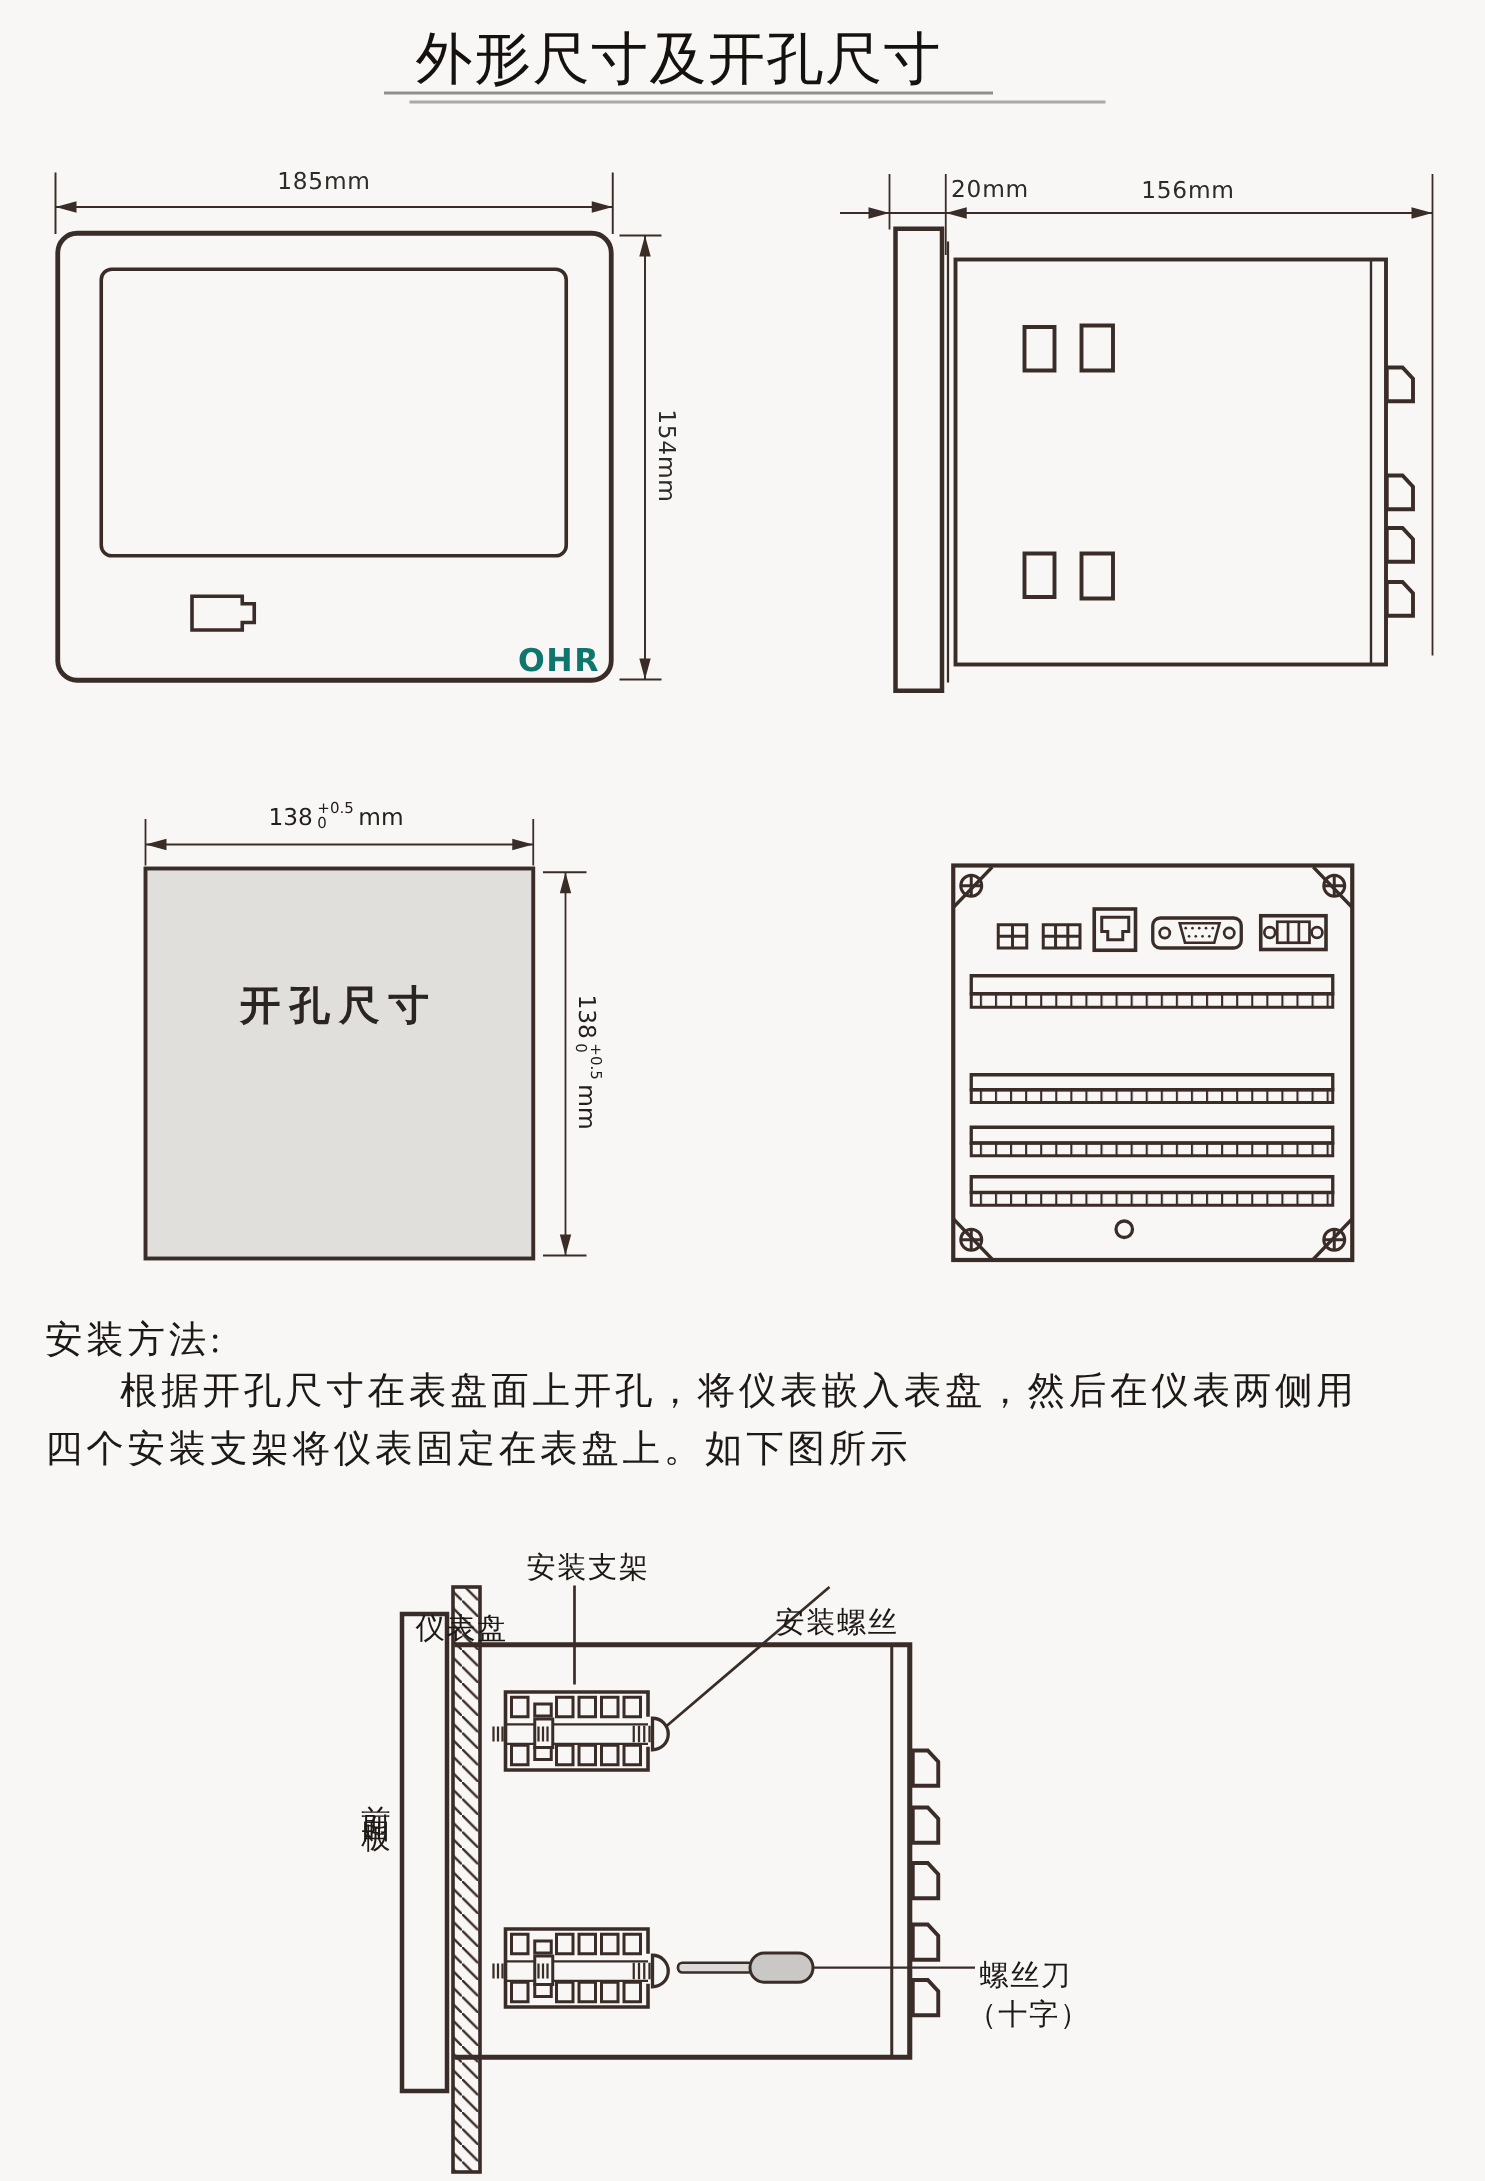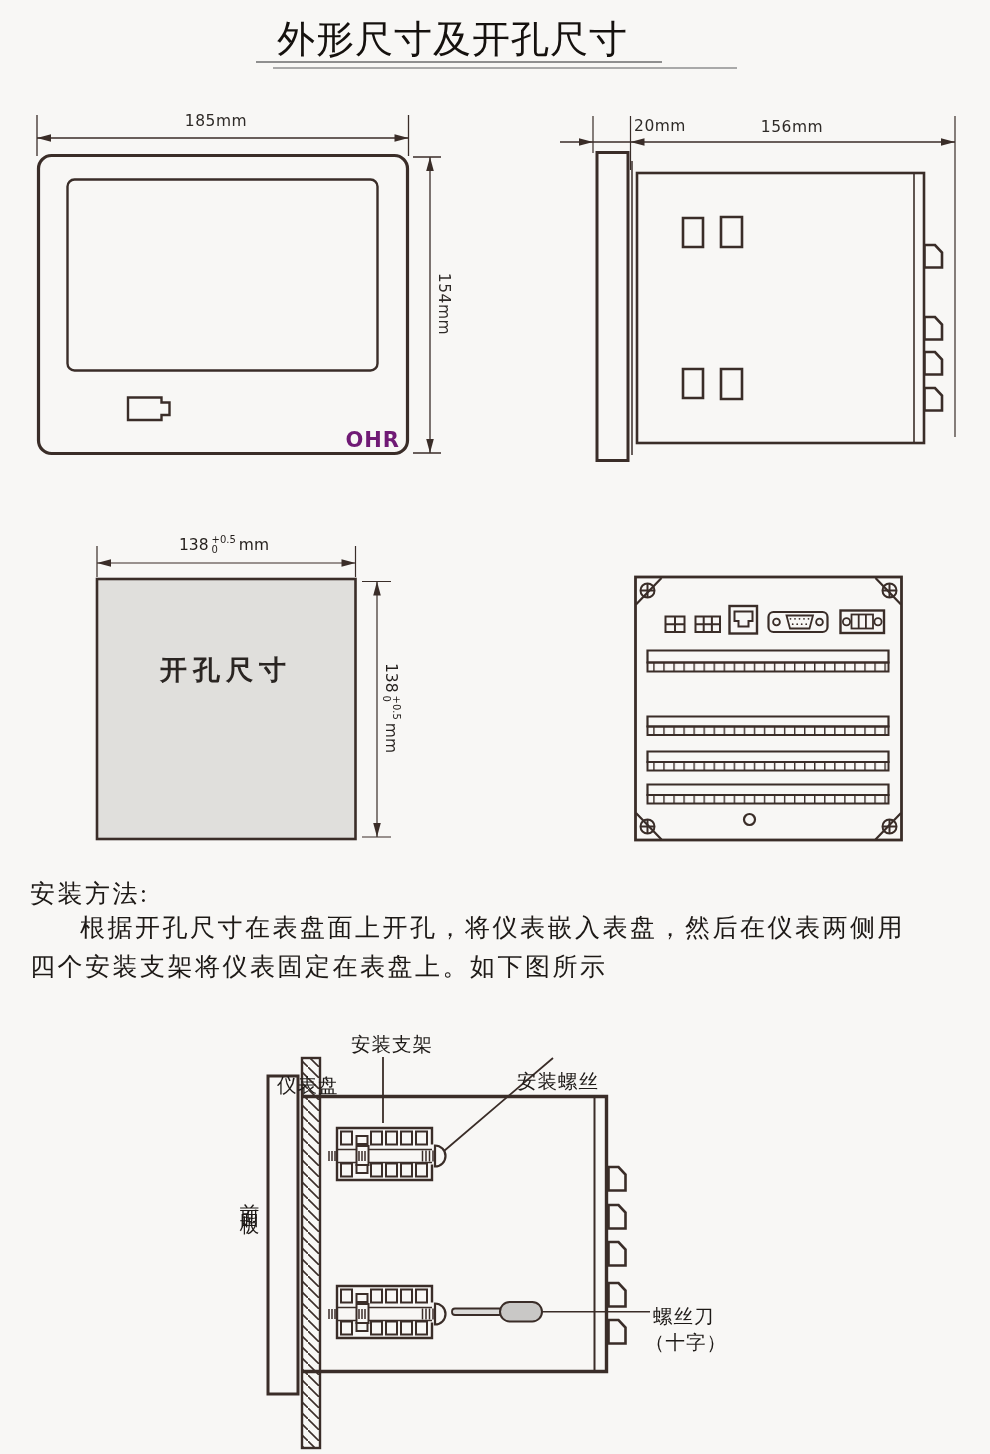--- a/index.html
+++ b/index.html
@@ -11,21 +11,21 @@
   .bgf{fill:var(--bg-color,#f8f7f5);}
   .abs{position:absolute;}
   .dim{font-size:15.5px;color:#2e2a27;letter-spacing:0.5px;text-align:center;}
   .rot90{transform:rotate(90deg);transform-origin:center center;}
   .tolwrap{display:flex;justify-content:center;align-items:center;gap:2px;font-size:15.5px;}
   .tolcol{display:flex;flex-direction:column;font-size:10px;line-height:10px;margin:0 1px 0 1px;}
   .serif{font-family:"Liberation Serif","DejaVu Serif",serif;}
   #title{font-size:38px;letter-spacing:1px;font-weight:500;color:#15110e;}
   .uline{height:2px;background:var(--underline-color,#8f8f8f);}
   #cutout-label{font-size:27px;font-weight:700;letter-spacing:6px;text-align:center;color:#2a2522;}
-  #ohr-logo{font-size:21px;font-weight:800;letter-spacing:1px;text-align:right;color:#701a75;}
+  #ohr-logo{font-size:21px;font-weight:800;letter-spacing:1px;text-align:right;color:#0f766e;}
   .body-text{font-size:25px;letter-spacing:2.5px;line-height:39px;color:#1d1916;}
   .diag-label{font-size:19.5px;color:#1d1916;letter-spacing:1px;}
   #lbl-front-panel{writing-mode:vertical-rl;letter-spacing:6px;}
 </style>
 </head>
 <body>
 
 <div id="page">
 
   <div id="title" class="abs" style="left:277px;top:14px;">外形尺寸及开孔尺寸</div>

